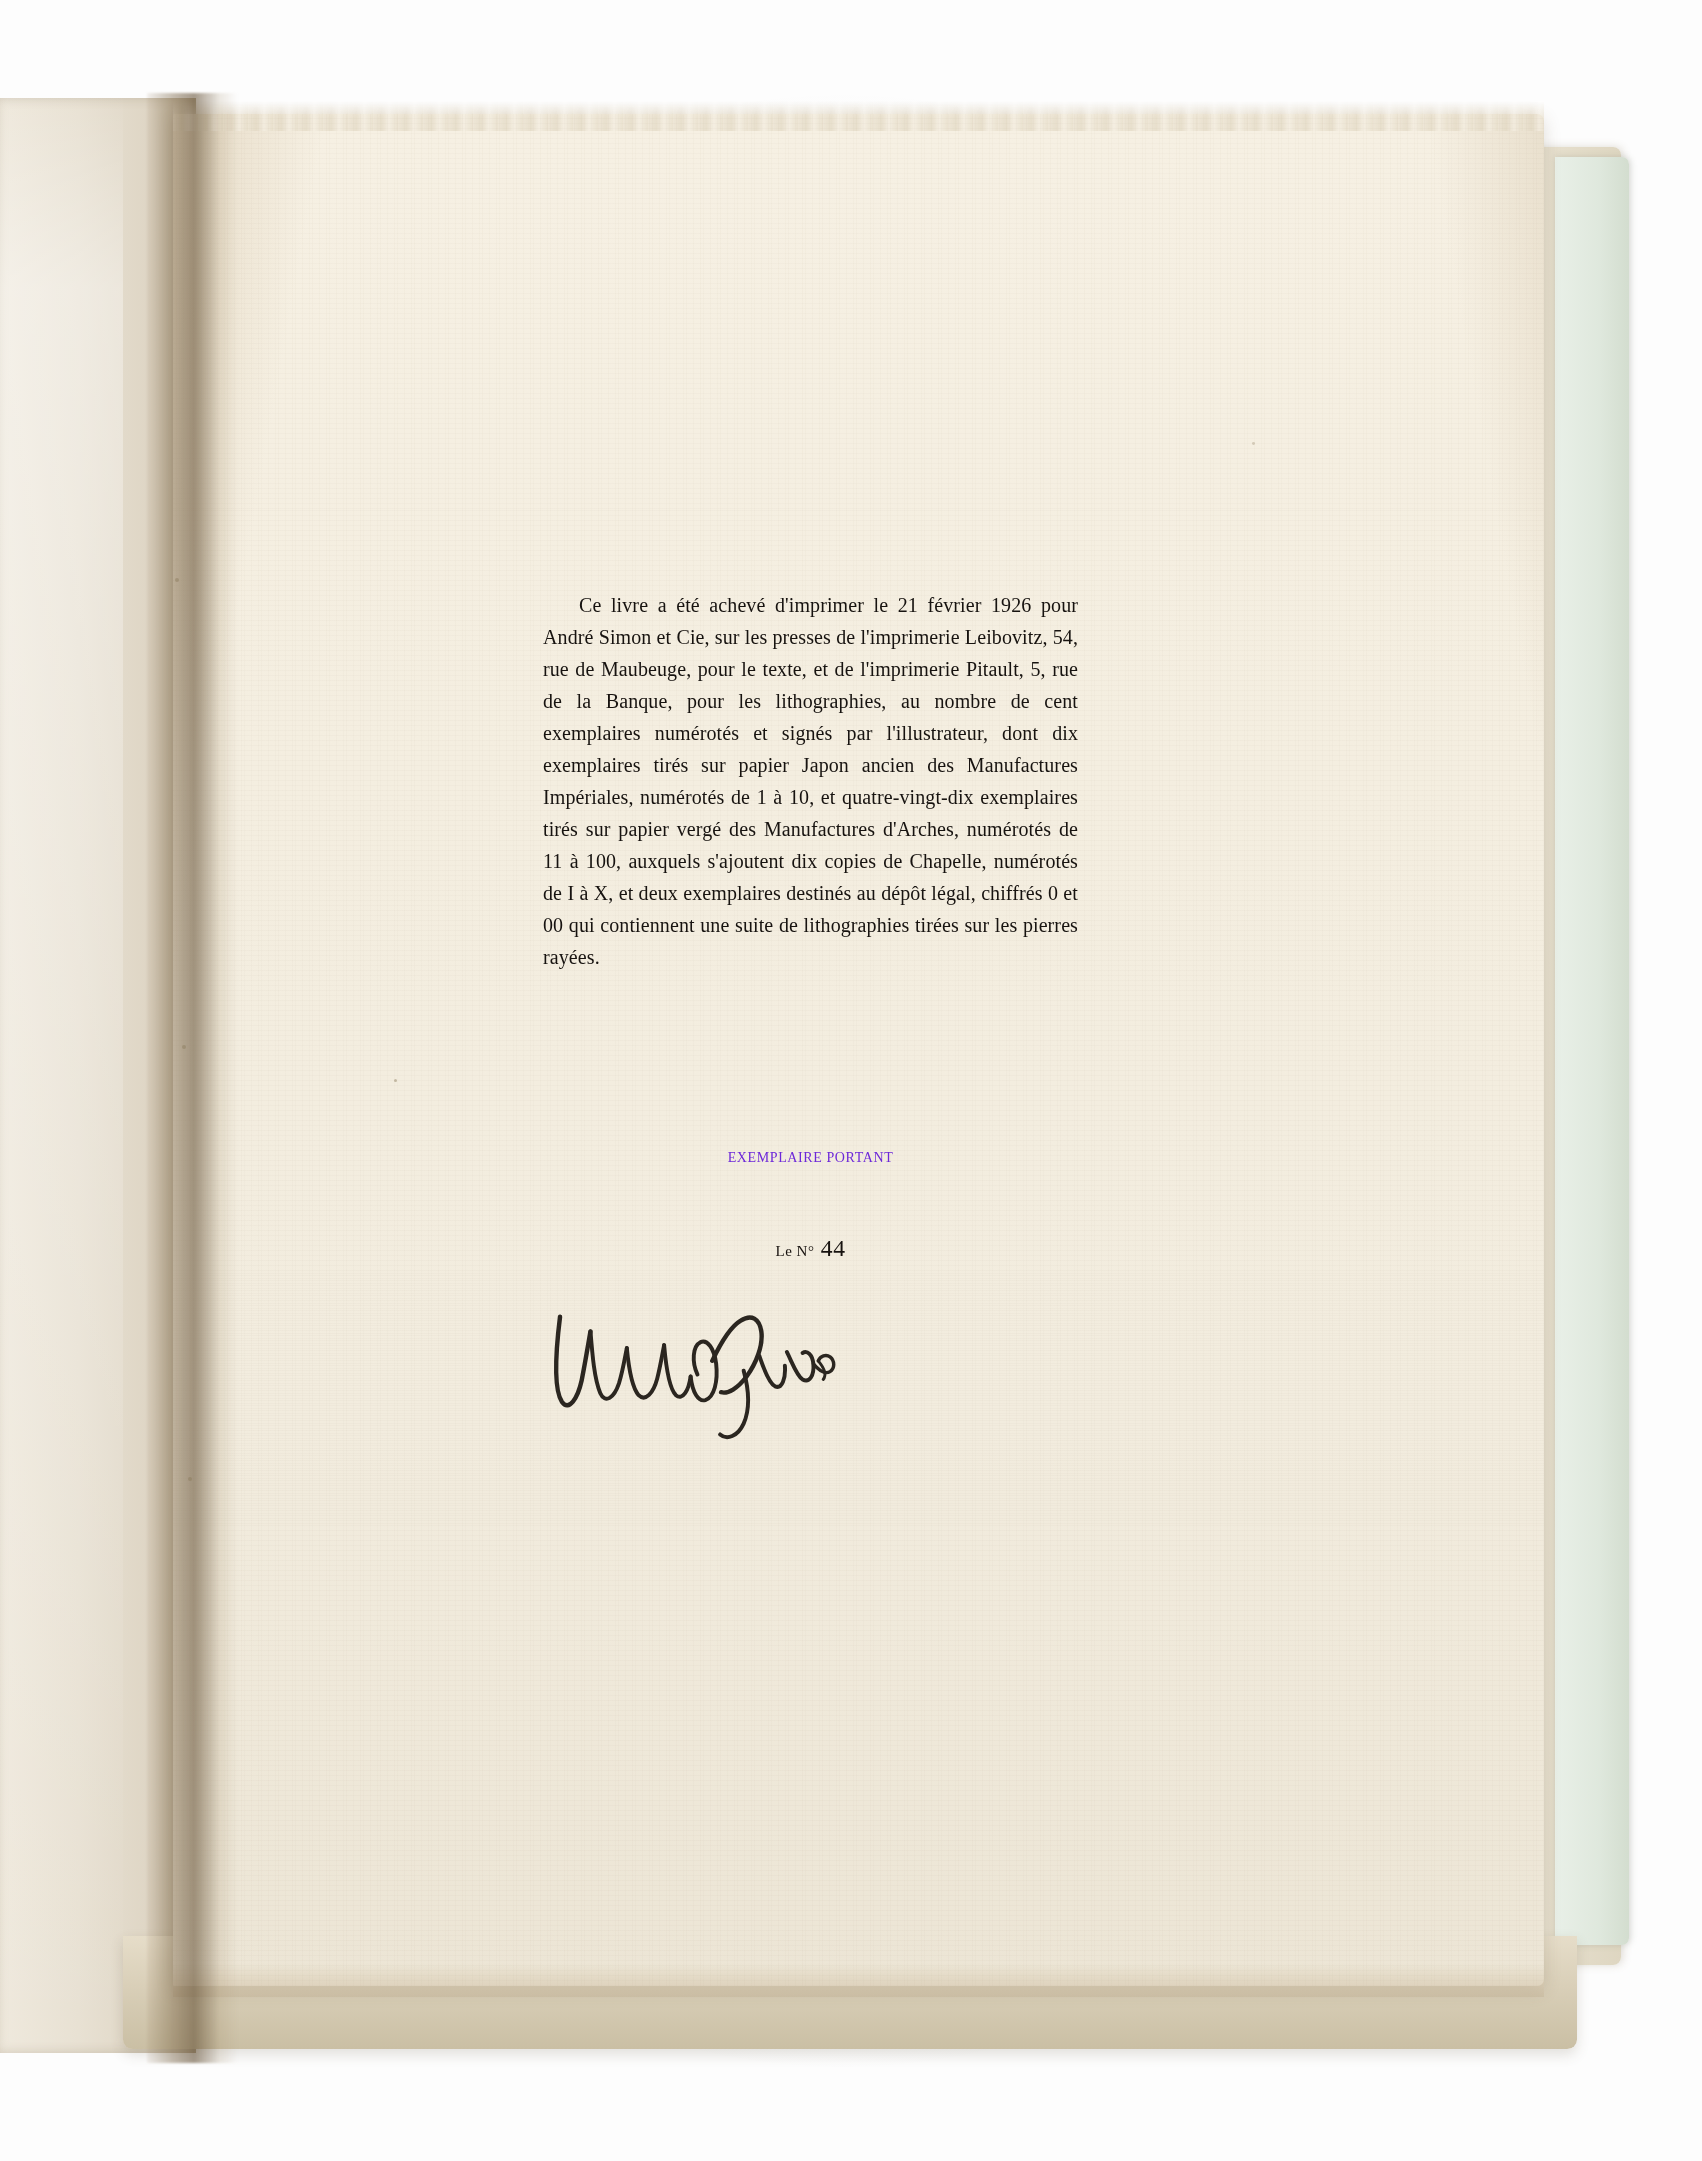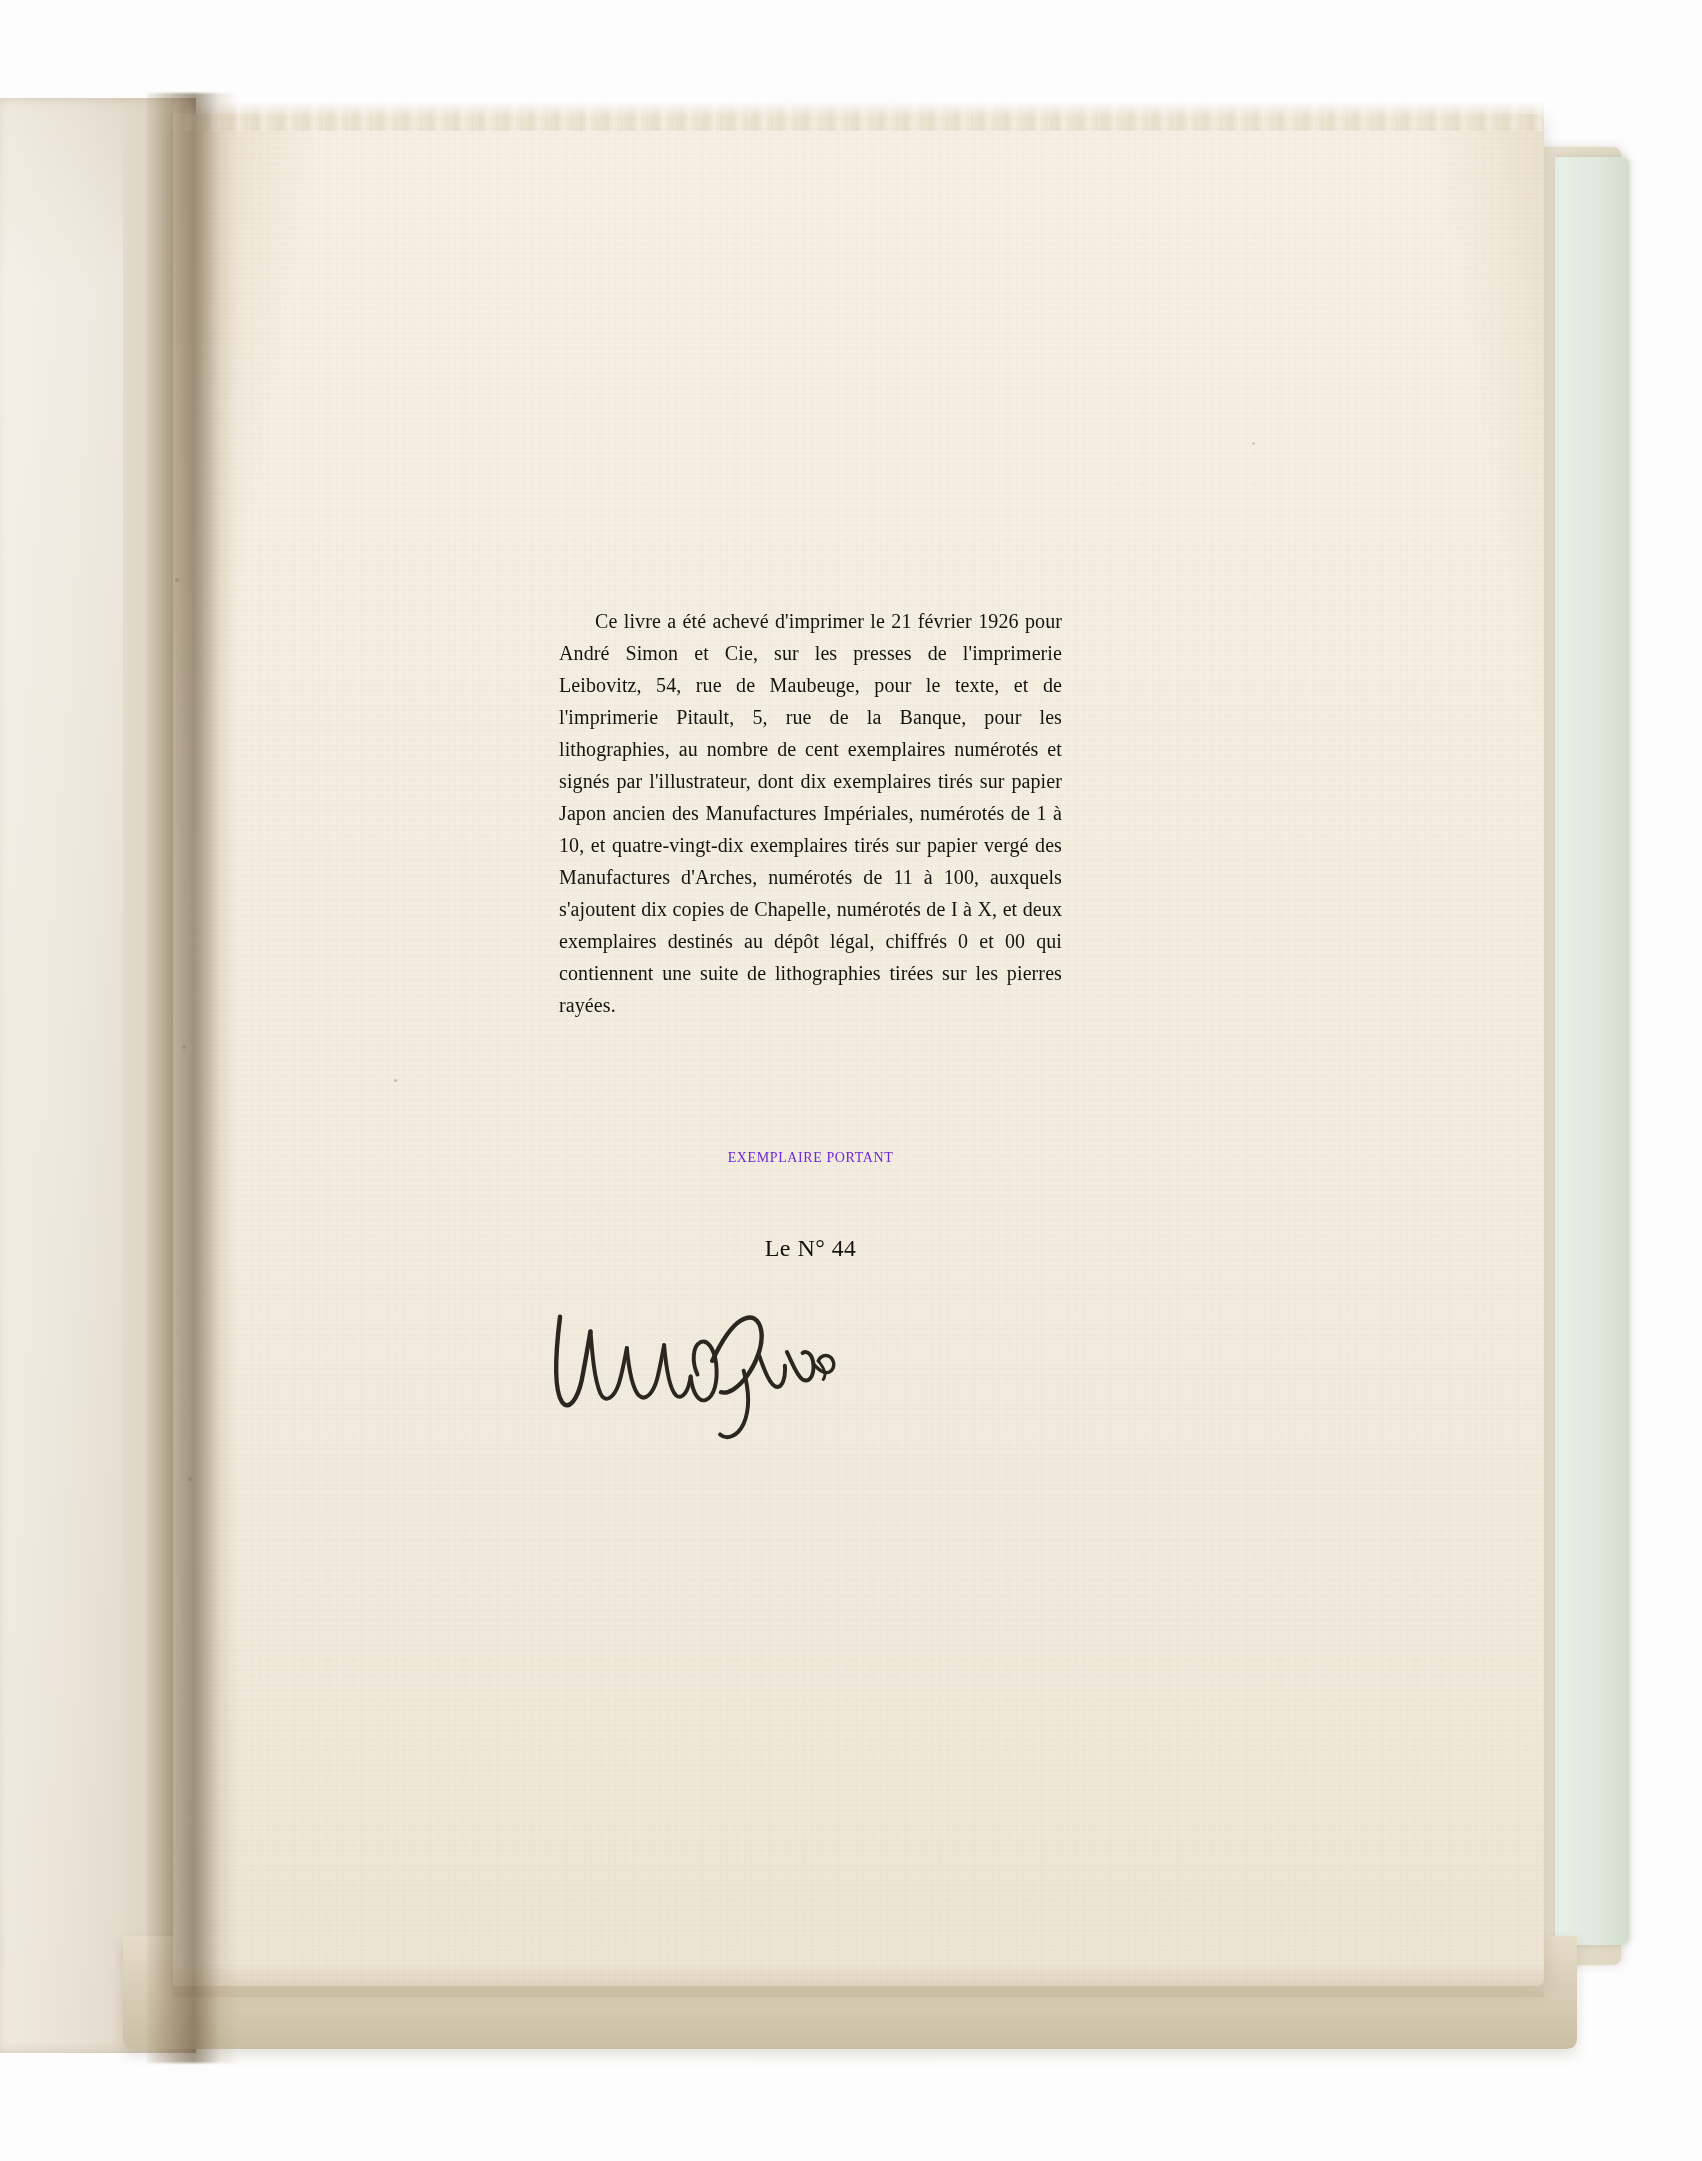--- a/index.html
+++ b/index.html
@@ -158,21 +158,21 @@
     width: 535px;
     color: #171310;
     font-family: "Liberation Serif", serif;
     font-size: 20px;
     line-height: 32px;
     text-align: justify;
     text-align-last: left;
     letter-spacing: 0.1px;
   }
   .colophon .indent { display: inline-block; width: 36px; }
-  .colophon p { margin: 16px; }
+  .colophon p { margin: 0; }
 
   .exemplaire {
     position: absolute;
     left: 543px;
     top: 1150px;
     width: 535px;
     text-align: center;
     font-family: "Liberation Serif", serif;
     font-size: 14px;
     letter-spacing: 0.6px;
@@ -184,21 +184,21 @@
     left: 543px;
     top: 1235px;
     width: 535px;
     text-align: center;
     font-family: "Liberation Serif", serif;
     font-size: 23.6px;
     letter-spacing: 0.5px;
     color: #17120f;
   }
   .numero .small-caps {
-    font-size: 24px;
+    font-size: 15px;
     letter-spacing: 0.5px;
   }
 
   
   .signature {
     position: absolute;
     left: 545px;
     top: 1297px;
     width: 305px;
     height: 162px;

